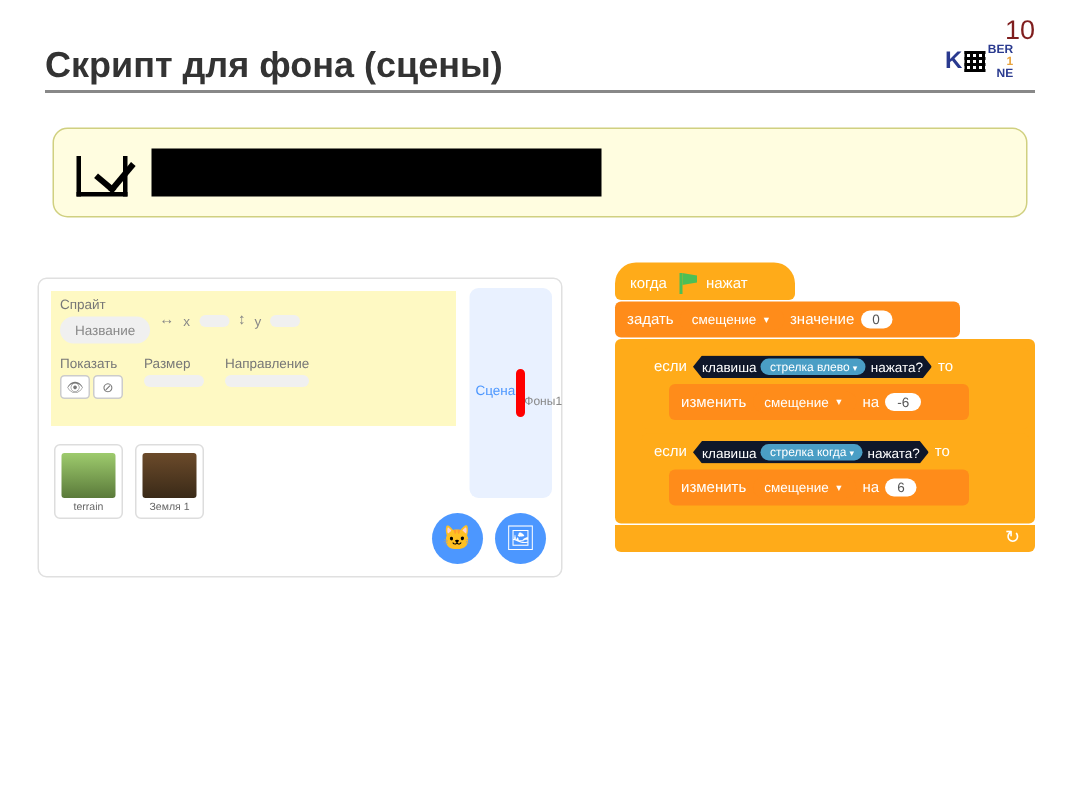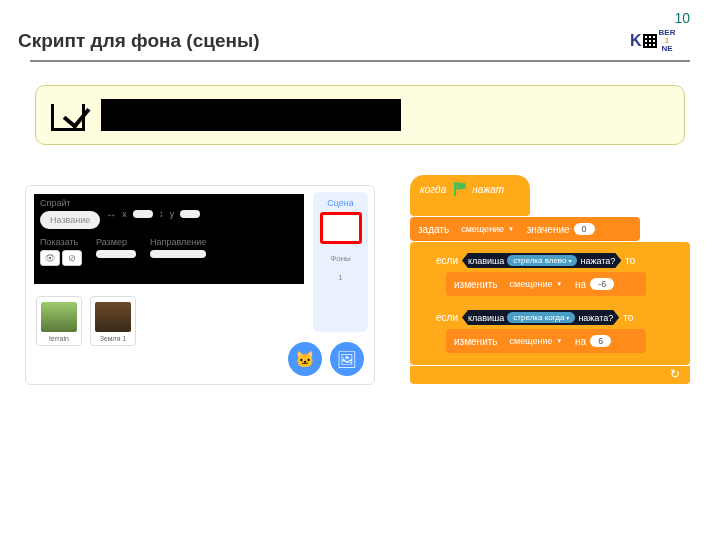--- a/index.html
+++ b/index.html
@@ -8,28 +8,28 @@
     height: 540px;
     font-family: Arial, sans-serif;
     background: #fff;
     position: relative;
     overflow: hidden;
   }
   .page-number {
     position: absolute;
     top: 10px;
     right: 30px;
-    font-size: 14px;
-    color: #0f766e;
+    font-size: 18px;
+    color: #7f1d1d;
   }
   .title {
     position: absolute;
     top: 30px;
-    left: 18px;
-    font-size: 19px;
+    left: 30px;
+    font-size: 24px;
     font-weight: bold;
     color: #333;
   }
   .title-underline {
     position: absolute;
     top: 60px;
     left: 30px;
     right: 30px;
     height: 2px;
     background: #888;
@@ -50,21 +50,21 @@
   .logo .qr {
     display:inline-block; width:14px; height:14px;
     background:
       repeating-linear-gradient(0deg,#000 0 2px,#fff 2px 4px),
       repeating-linear-gradient(90deg,#000 0 2px,#fff 2px 4px);
     background-blend-mode: multiply;
     vertical-align: middle;
     margin: 0 1px;
   }
   .logo .one-stripe {
-    display:inline-flex; flex-direction:column; align-items:center;
+    display:inline-flex; flex-direction:column; align-items:flex-end;
     vertical-align: middle; margin: 0 1px; line-height:1;
   }
   .logo .one-stripe span { font-size: 8px; }
   .logo .ber { color:#2a3a8f; }
   .logo .one { color:#e8a33d; }
   .logo .ne { color:#2a3a8f; }
 
   .task-box {
     position: absolute;
     top: 85px;
@@ -113,21 +113,21 @@
     top:185px; left:25px;
     width: 350px; height: 200px;
     background:#fff;
     border-radius:6px;
     border:1px solid #e0e0e0;
     font-size:9px;
     color:#888;
   }
   .sprite-info {
     position:absolute; top:8px; left:8px; right:70px; height:90px;
-    background:#000000;
+    background:#fef9c3;
   }
   .sprite-row1 { display:flex; align-items:center; gap:6px; padding:4px 6px; }
   .sprite-label { font-size:9px; color:#777; }
   .pill {
     background:#f0f0f0; border-radius:12px; padding:4px 10px;
     font-size:9px; color:#888; min-width:40px; text-align:center;
   }
   .pill-sm { min-width:20px; padding:4px 6px; }
   .arrow-lr { font-size:10px; color:#888; }
   .sprite-row2 { display:flex; gap:14px; padding:4px 6px; }
@@ -146,21 +146,21 @@
   }
   .thumb .timg {
     width:36px; height:30px; border-radius:2px; margin-bottom:3px;
     background: linear-gradient(#9ecb6d,#5a7a3a);
   }
   .thumb .timg.dirt { background: linear-gradient(#6b4a2a,#3a2a18); }
 
   .stage-col {
     position:absolute; right:6px; top:6px; width:55px; height:140px;
     background:#e9f1ff; border-radius:6px; padding:6px 4px;
-    display:flex; flex-direction:column; align-items:center;
+    display:flex; flex-direction:row; align-items:center;
   }
   .stage-col .stage-label { font-size:9px; color:#4c97ff; margin-bottom:4px; }
   .stage-thumb {
     width:42px; height:32px; background:#fff; border-radius:3px;
     border:3px solid #f00;
   }
   .stage-col .bgs-label { font-size:8px; color:#888; margin-top:10px; }
 
   .fab-row {
     position:absolute; right:10px; bottom:8px; display:flex; gap:8px;
@@ -175,23 +175,22 @@
   
   .script {
     position:absolute;
     top:175px; left:410px;
     width:285px;
     font-size:10px;
     color:#fff;
   }
   .hat {
     background:#ffab19; border-radius:14px 14px 4px 4px;
-    padding:7px 10px 20px 10px; display:flex; align-items:center; gap:6px;
+    padding:7px 10px 4px 10px; display:flex; align-items:center; gap:6px;
     width:120px;
-    font-style:italic;
   }
   .flag-icon {
     width:14px; height:14px; position:relative;
   }
   .flag-icon::before {
     content:""; position:absolute; left:2px; top:0; width:2px; height:14px; background:#4cbf56;
   }
   .flag-icon::after {
     content:""; position:absolute; left:4px; top:0; width:10px; height:8px;
     background:#4cbf56; clip-path: polygon(0 0,100% 20%,100% 80%,0 100%);

